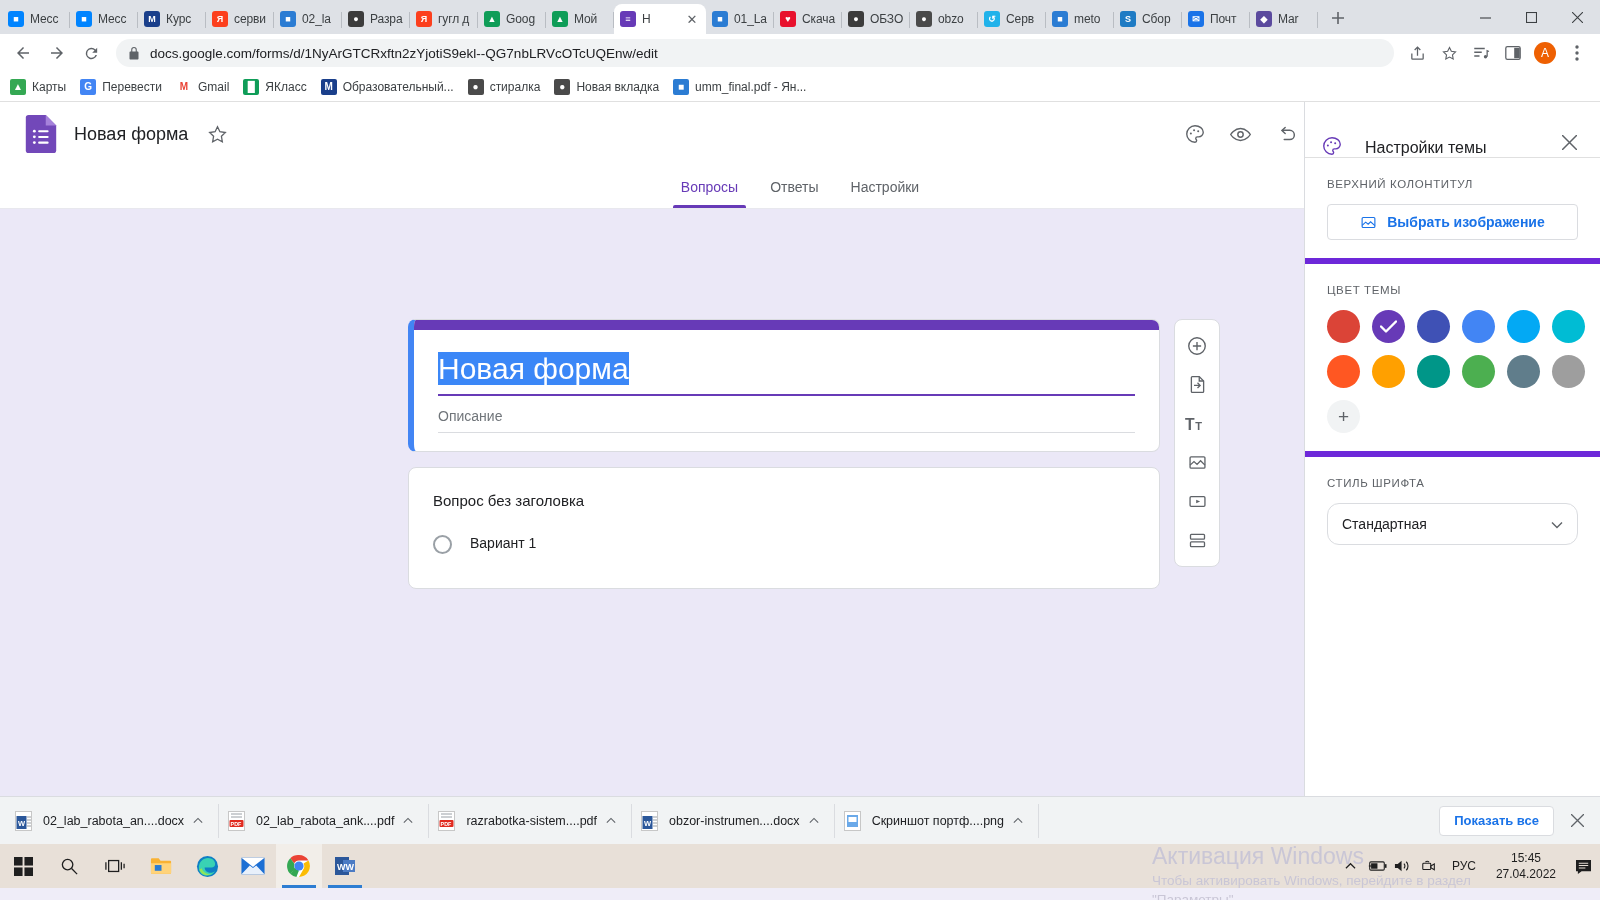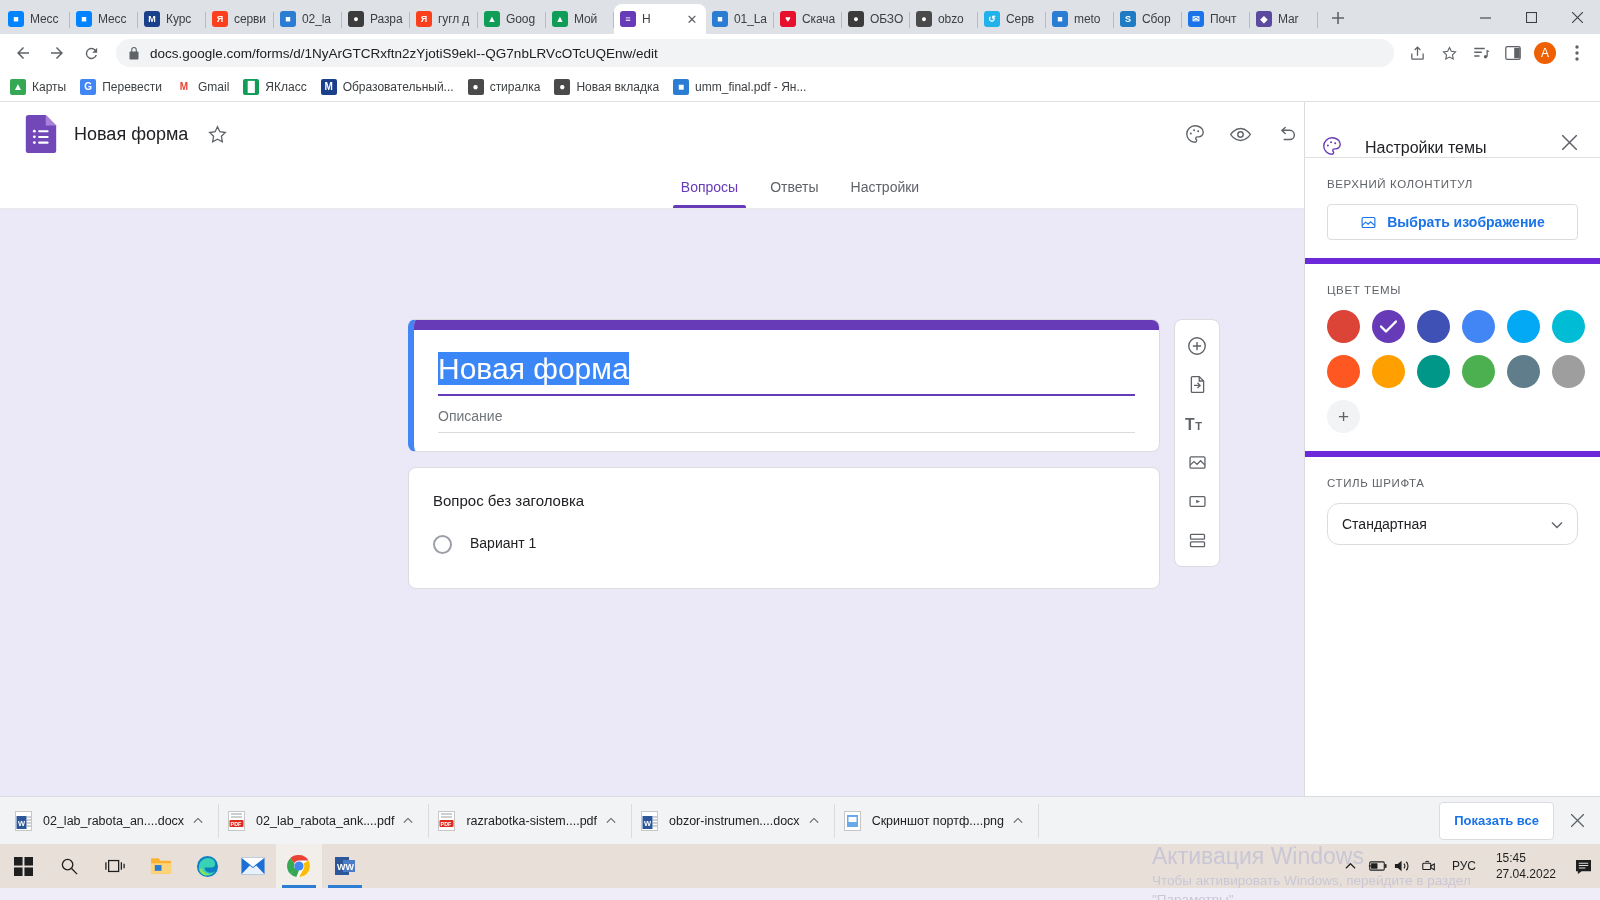--- a/index.html
+++ b/index.html
@@ -247,21 +247,21 @@
     border-right: 1px solid #dadce0; margin-right: 2px;
   }
   .dl-ico {
     width: 19px; height: 21px; margin-right: 10px; flex: 0 0 19px;
     display: flex; align-items: center; justify-content: center;
   }
   .dl-name { font-size: 12.5px; color: #202124; white-space: nowrap; }
   .dl-caret { width: 28px; display: flex; align-items: center; justify-content: center; color: #5f6368; }
   .dl-spacer { flex: 1 1 auto; }
   .showall {
-    border: 1px solid #dadce0; background: #fff; border-radius: 4px; height: 38px;
+    border: 1px solid #dadce0; background: #fff; border-radius: 4px; height: 30px;
     padding: 0 14px; display: flex; align-items: center; color: #1a73e8;
     font-size: 13px; font-weight: bold; margin-right: 8px;
   }
   .dl-close { width: 30px; height: 30px; display: flex; align-items: center; justify-content: center; color: #5f6368; }
 
   
   .taskbar {
     height: 44px; background: #e8e0d8; display: flex; align-items: center;
     position: relative;
   }
@@ -271,21 +271,21 @@
   }
   .tb-btn.running::after {
     content: ""; position: absolute; bottom: 0; left: 6px; right: 6px; height: 3px;
     background: #2d7dd2;
   }
   .tb-btn.active { background: rgba(255,255,255,0.45); }
   .tray { position: absolute; right: 0; top: 0; height: 44px; display: flex; align-items: center; }
   .tray-ico { width: 26px; height: 44px; display: flex; align-items: center; justify-content: center; color: #1f1f1f; }
   .tray-lang { font-size: 12px; color: #1f1f1f; padding: 0 10px; }
   .tray-clock {
-    font-size: 12px; color: #1f1f1f; text-align: left; line-height: 1.35;
+    font-size: 12px; color: #1f1f1f; text-align: center; line-height: 1.35;
     padding: 0 10px; white-space: nowrap;
   }
   .tray-notif { width: 34px; height: 44px; display: flex; align-items: center; justify-content: center; }
 </style>
 </head>
 <body>
 
 <div id="chrome-window">
 
   <div class="tabstrip">

